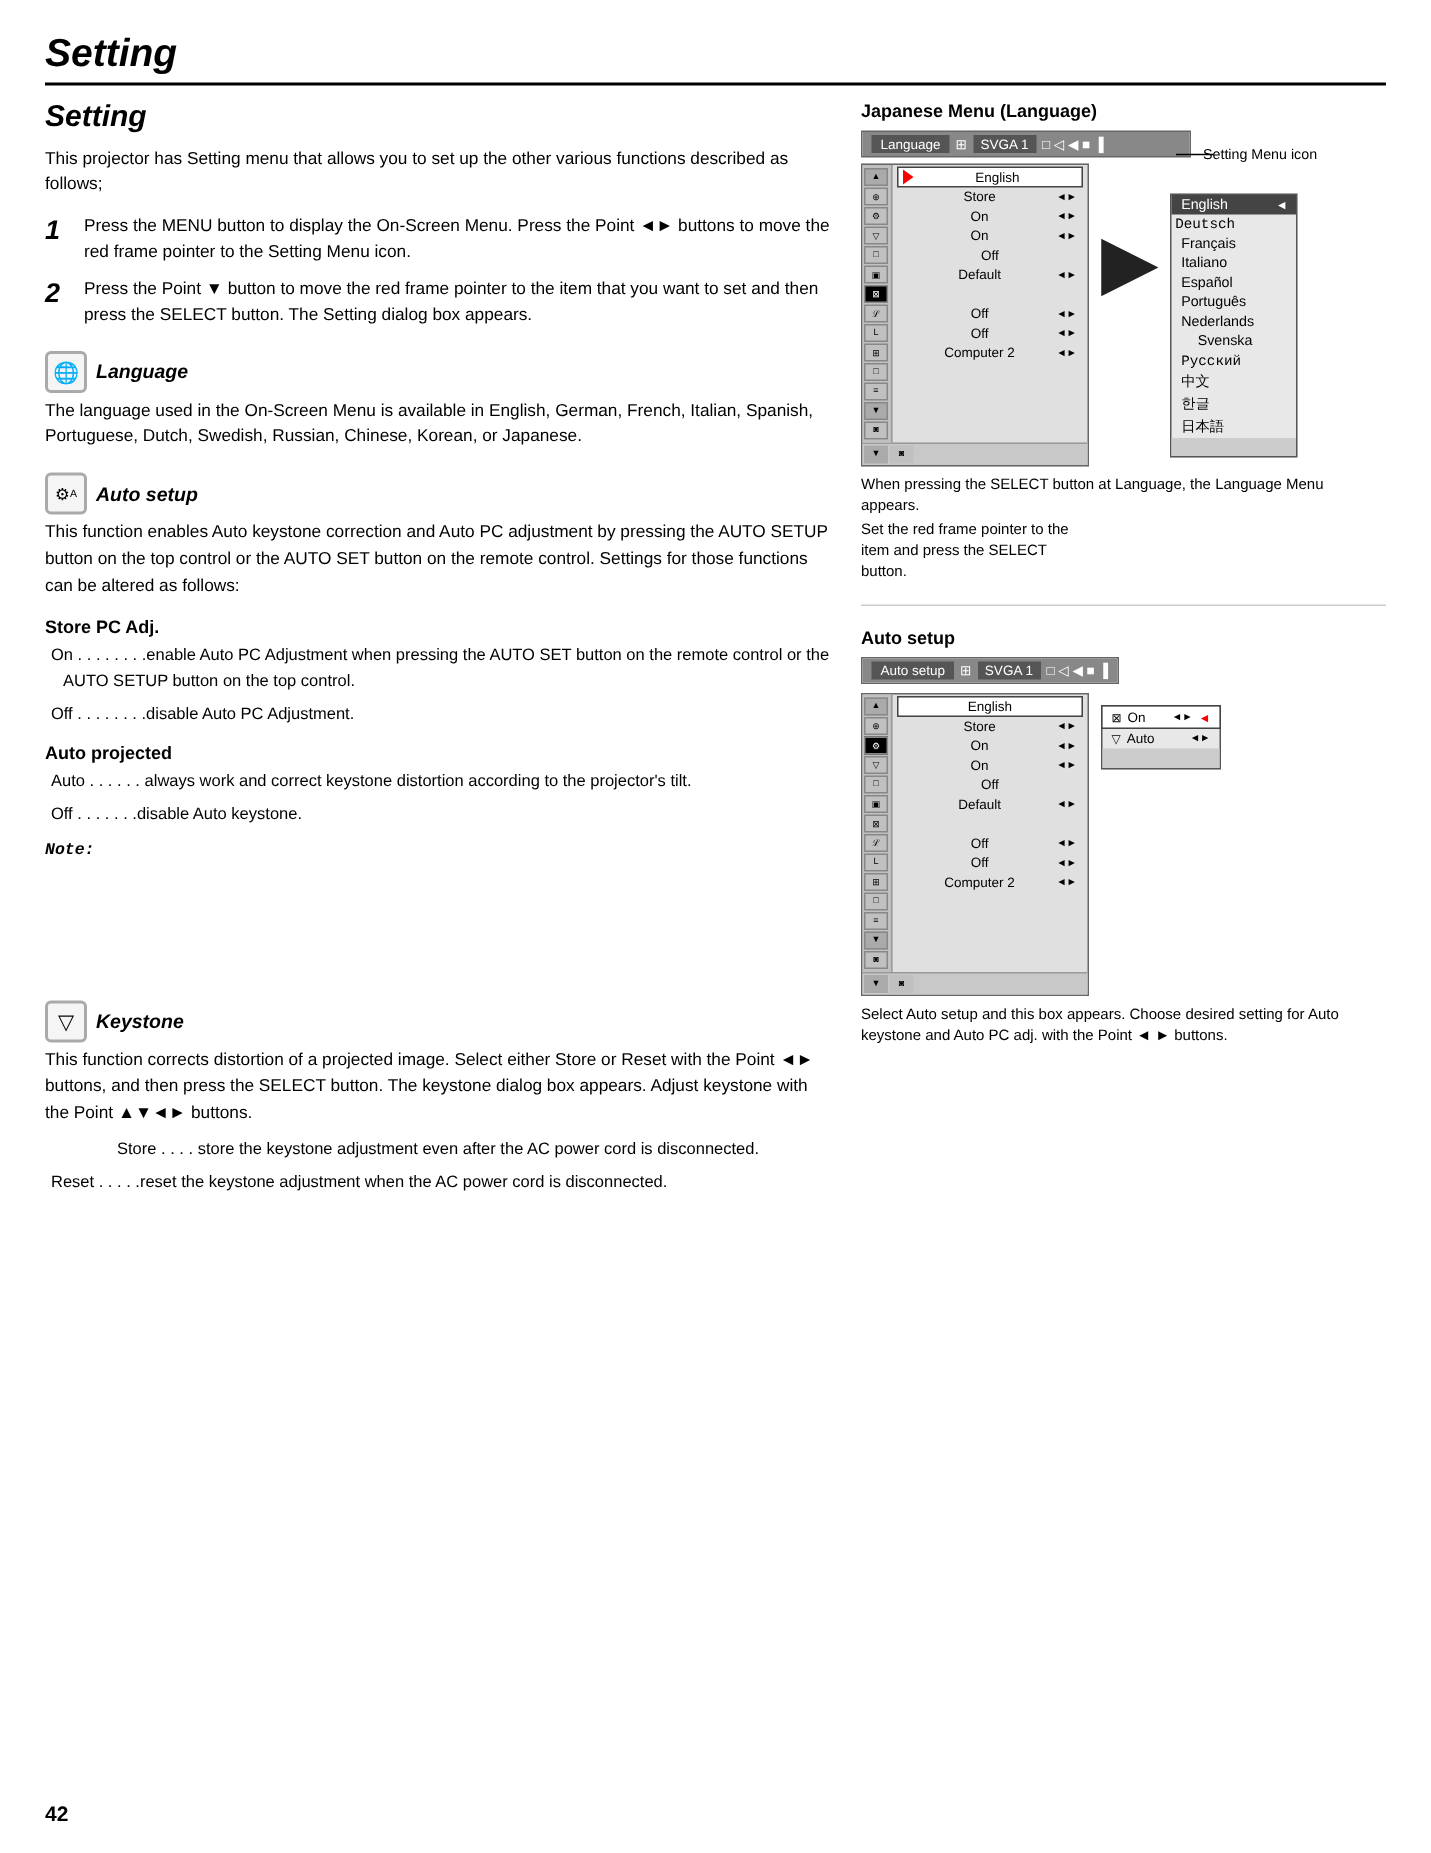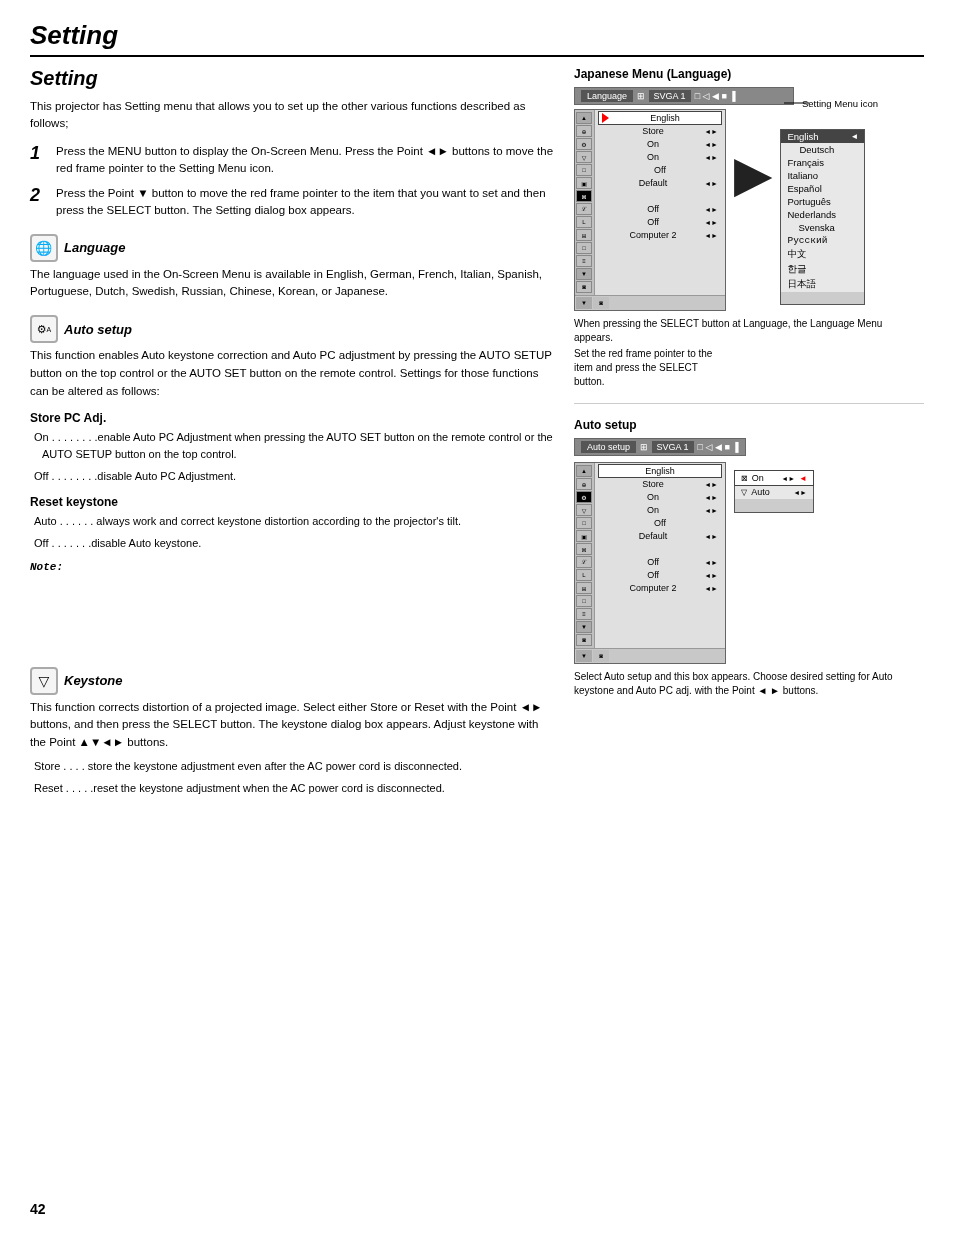--- a/index.html
+++ b/index.html
@@ -192,40 +192,40 @@
         </div>
         <p class="feature-desc">This function enables Auto keystone correction and Auto PC adjustment by pressing the AUTO SETUP button on the top control or the AUTO SET button on the remote control.  Settings for those functions can be altered as follows:</p>
       </div>
 
       <div class="sub-section-title">Store PC Adj.</div>
       <div class="detail-list">
         <p style="margin-bottom:4px; padding-left:8px; text-indent:-8px;">On . . . . . . . .enable Auto PC Adjustment when pressing the AUTO SET button on the remote control or the AUTO SETUP button on the top control.</p>
         <p style="padding-left:8px; text-indent:-8px;">Off . . . . . . . .disable Auto PC Adjustment.</p>
       </div>
 
-      <div class="sub-section-title">Reset keystone</div>
+      <div class="sub-section-title">Auto projected</div>
       <div class="detail-list">
         <p style="margin-bottom:4px; padding-left:8px; text-indent:-8px;">Auto . . . . . . always work and correct keystone distortion according to the projector's tilt.</p>
         <p style="padding-left:8px; text-indent:-8px;">Off  . . . . . . .disable Auto keystone.</p>
       </div>
 
       <div class="note-block">
         <span class="note-label">Note:</span>
       </div>
 
       <div style="height:80px;"></div>
 
       <div class="feature-block">
         <div class="feature-header">
           <div class="feature-icon">▽</div>
           <span class="feature-title">Keystone</span>
         </div>
         <p class="feature-desc">This function corrects distortion of a projected image.  Select either Store or Reset with the Point ◄► buttons, and then press the SELECT button.  The keystone dialog box appears.  Adjust keystone with the Point ▲▼◄► buttons.</p>
         <div class="detail-list" style="margin-top:6px;">
-          <p style="margin-bottom:4px; padding-left:8px; text-indent:-8px;">Store . . . . store the keystone adjustment even after the AC power cord is disconnected.</p>
+          <p style="margin-bottom:4px; padding-left:8px; text-indent:-8px;margin-left:44px;">Store . . . . store the keystone adjustment even after the AC power cord is disconnected.</p>
           <p style="padding-left:8px; text-indent:-8px;">Reset . . . . .reset the keystone adjustment when the AC power cord is disconnected.</p>
         </div>
       </div>
     </div>
 
     <div class="right-col">
 
       
       <div class="osd-section-label" style="font-weight:bold; font-size:12px; margin-bottom:6px;">Japanese Menu (Language)</div>
 
@@ -322,21 +322,21 @@
         <div style="display:flex; align-items:center; padding-top:40px;">
           <div class="big-arrow">▶</div>
         </div>
 
         <div style="margin-top:20px;">
           <div style="border:1.5px solid #555; background:#e8e8e8; font-size:9.5px; min-width:85px;">
             <div style="display:flex; align-items:center; background:#444; color:#fff; padding:1px 6px;">
               <span>English</span>
               <span style="margin-left:auto; font-size:8px;">◄</span>
             </div>
-            <div style="padding:1px 18px;"><span>Deutsch</span></div>
+            <div style="padding:1px 2px;font-family:Liberation Mono, monospace;"><span>Deutsch</span></div>
             <div style="padding:1px 6px;"><span>Français</span></div>
             <div style="padding:1px 6px;"><span>Italiano</span></div>
             <div style="padding:1px 6px;"><span>Español</span></div>
             <div style="padding:1px 6px;"><span>Português</span></div>
             <div style="padding:1px 6px;"><span>Nederlands</span></div>
             <div style="padding:1px 6px;margin-left:11px;"><span>Svenska</span></div>
             <div style="padding:1px 6px; font-family:'Courier New',monospace;"><span>Русский</span></div>
             <div style="padding:1px 6px;"><span>中文</span></div>
             <div style="padding:1px 6px;"><span>한글</span></div>
             <div style="padding:1px 6px;"><span>日本語</span></div>

